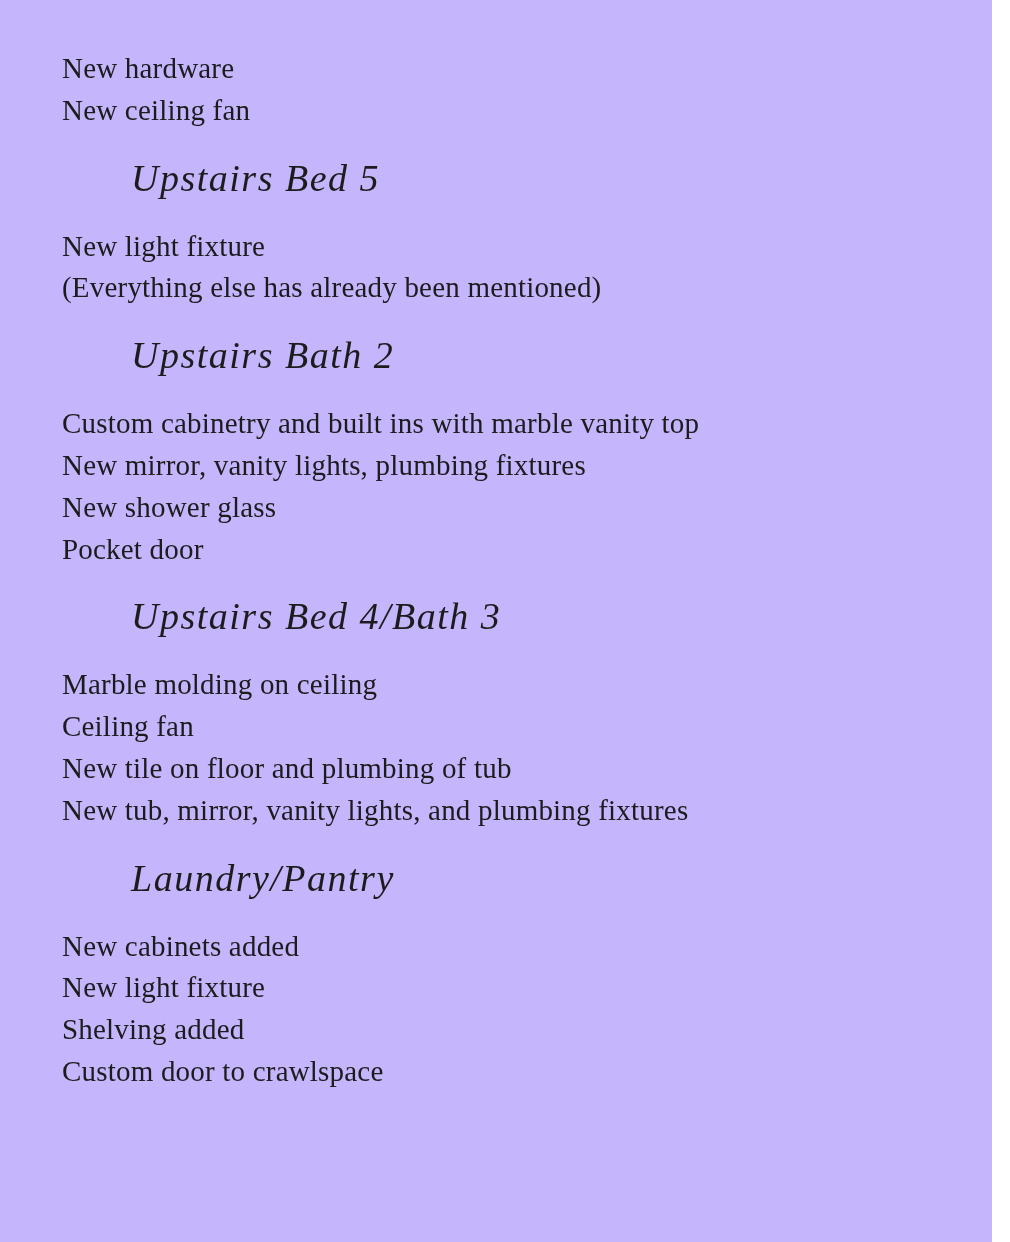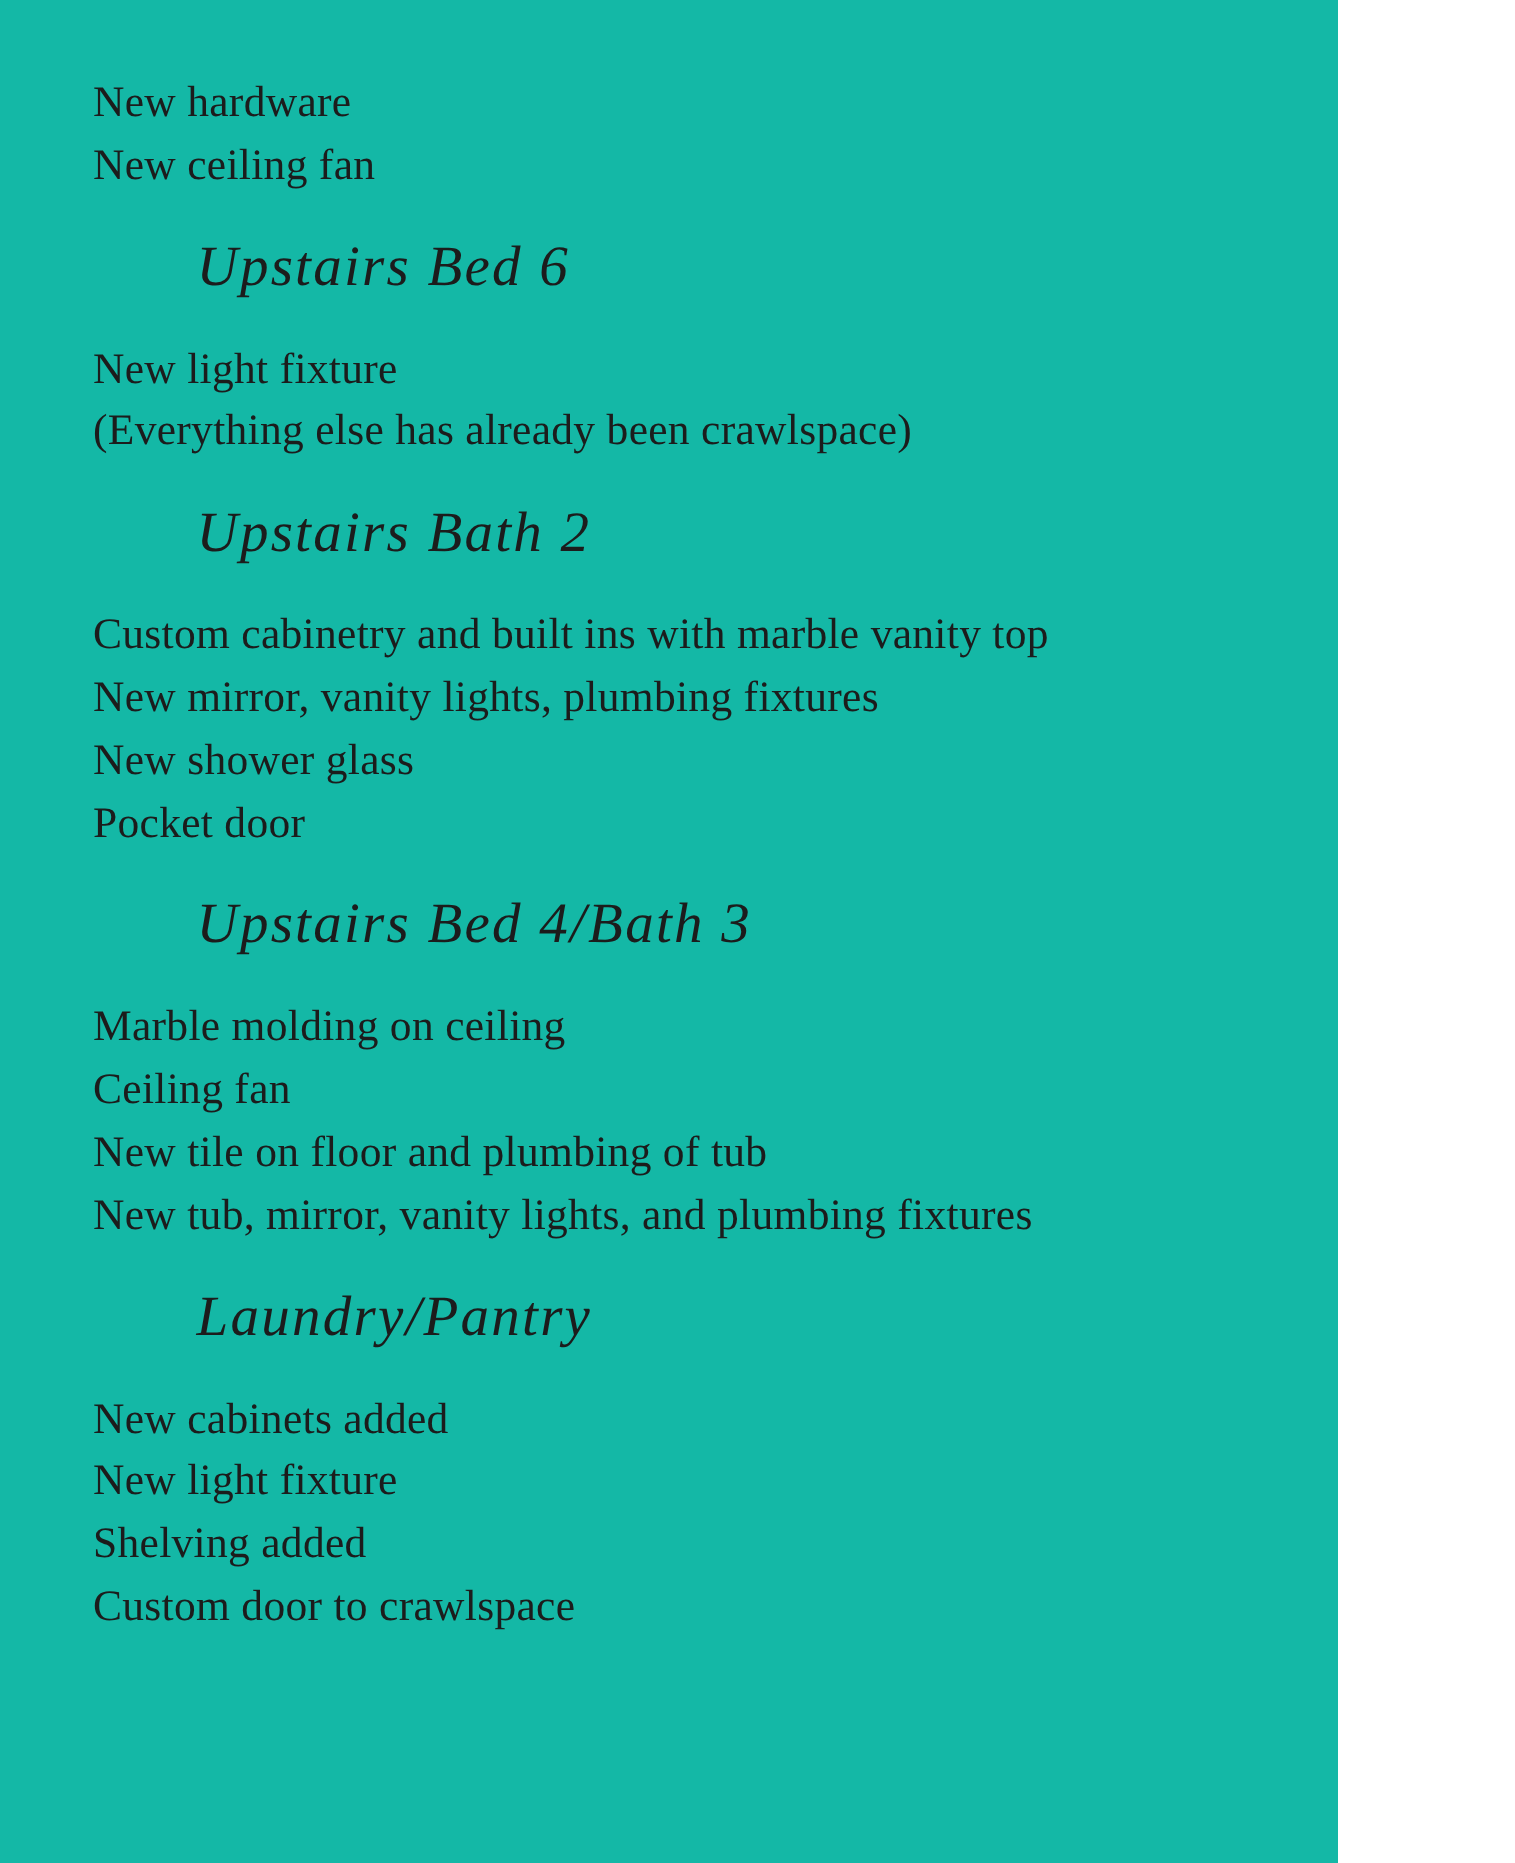--- a/index.html
+++ b/index.html
@@ -9,24 +9,24 @@
   body {
     width: 1010px;
     height: 1242px;
     background: #ffffff;
     overflow: hidden;
     font-family: "Liberation Serif", serif;
     color: #1c1c1c;
   }
   .page {
     box-sizing: border-box;
-    width: 892px;
+    width: 992px;
     height: 1242px;
     padding: 48px 48px 0 62px;
-    background: #14b8a6;
+    background: #c4b5fd;
   }
   .line {
     margin: 0;
     font-size: 29px;
     line-height: 41.8px;
     letter-spacing: 0.2px;
     white-space: nowrap;
   }
   .heading {
     margin: 22px 0 24px 69px;
@@ -40,23 +40,23 @@
   }
 </style>
 </head>
 <body>
 
 <div class="page">
 
   <p class="line">New hardware</p>
   <p class="line">New ceiling fan</p>
 
-  <h2 class="heading">Upstairs Bed 6</h2>
+  <h2 class="heading">Upstairs Bed 5</h2>
   <p class="line">New light fixture</p>
-  <p class="line">(Everything else has already been crawlspace)</p>
+  <p class="line">(Everything else has already been mentioned)</p>
 
   <h2 class="heading">Upstairs Bath 2</h2>
   <p class="line">Custom cabinetry and built ins with marble vanity top</p>
   <p class="line">New mirror, vanity lights, plumbing fixtures</p>
   <p class="line">New shower glass</p>
   <p class="line">Pocket door</p>
 
   <h2 class="heading">Upstairs Bed 4/Bath 3</h2>
   <p class="line">Marble molding on ceiling</p>
   <p class="line">Ceiling fan</p>

